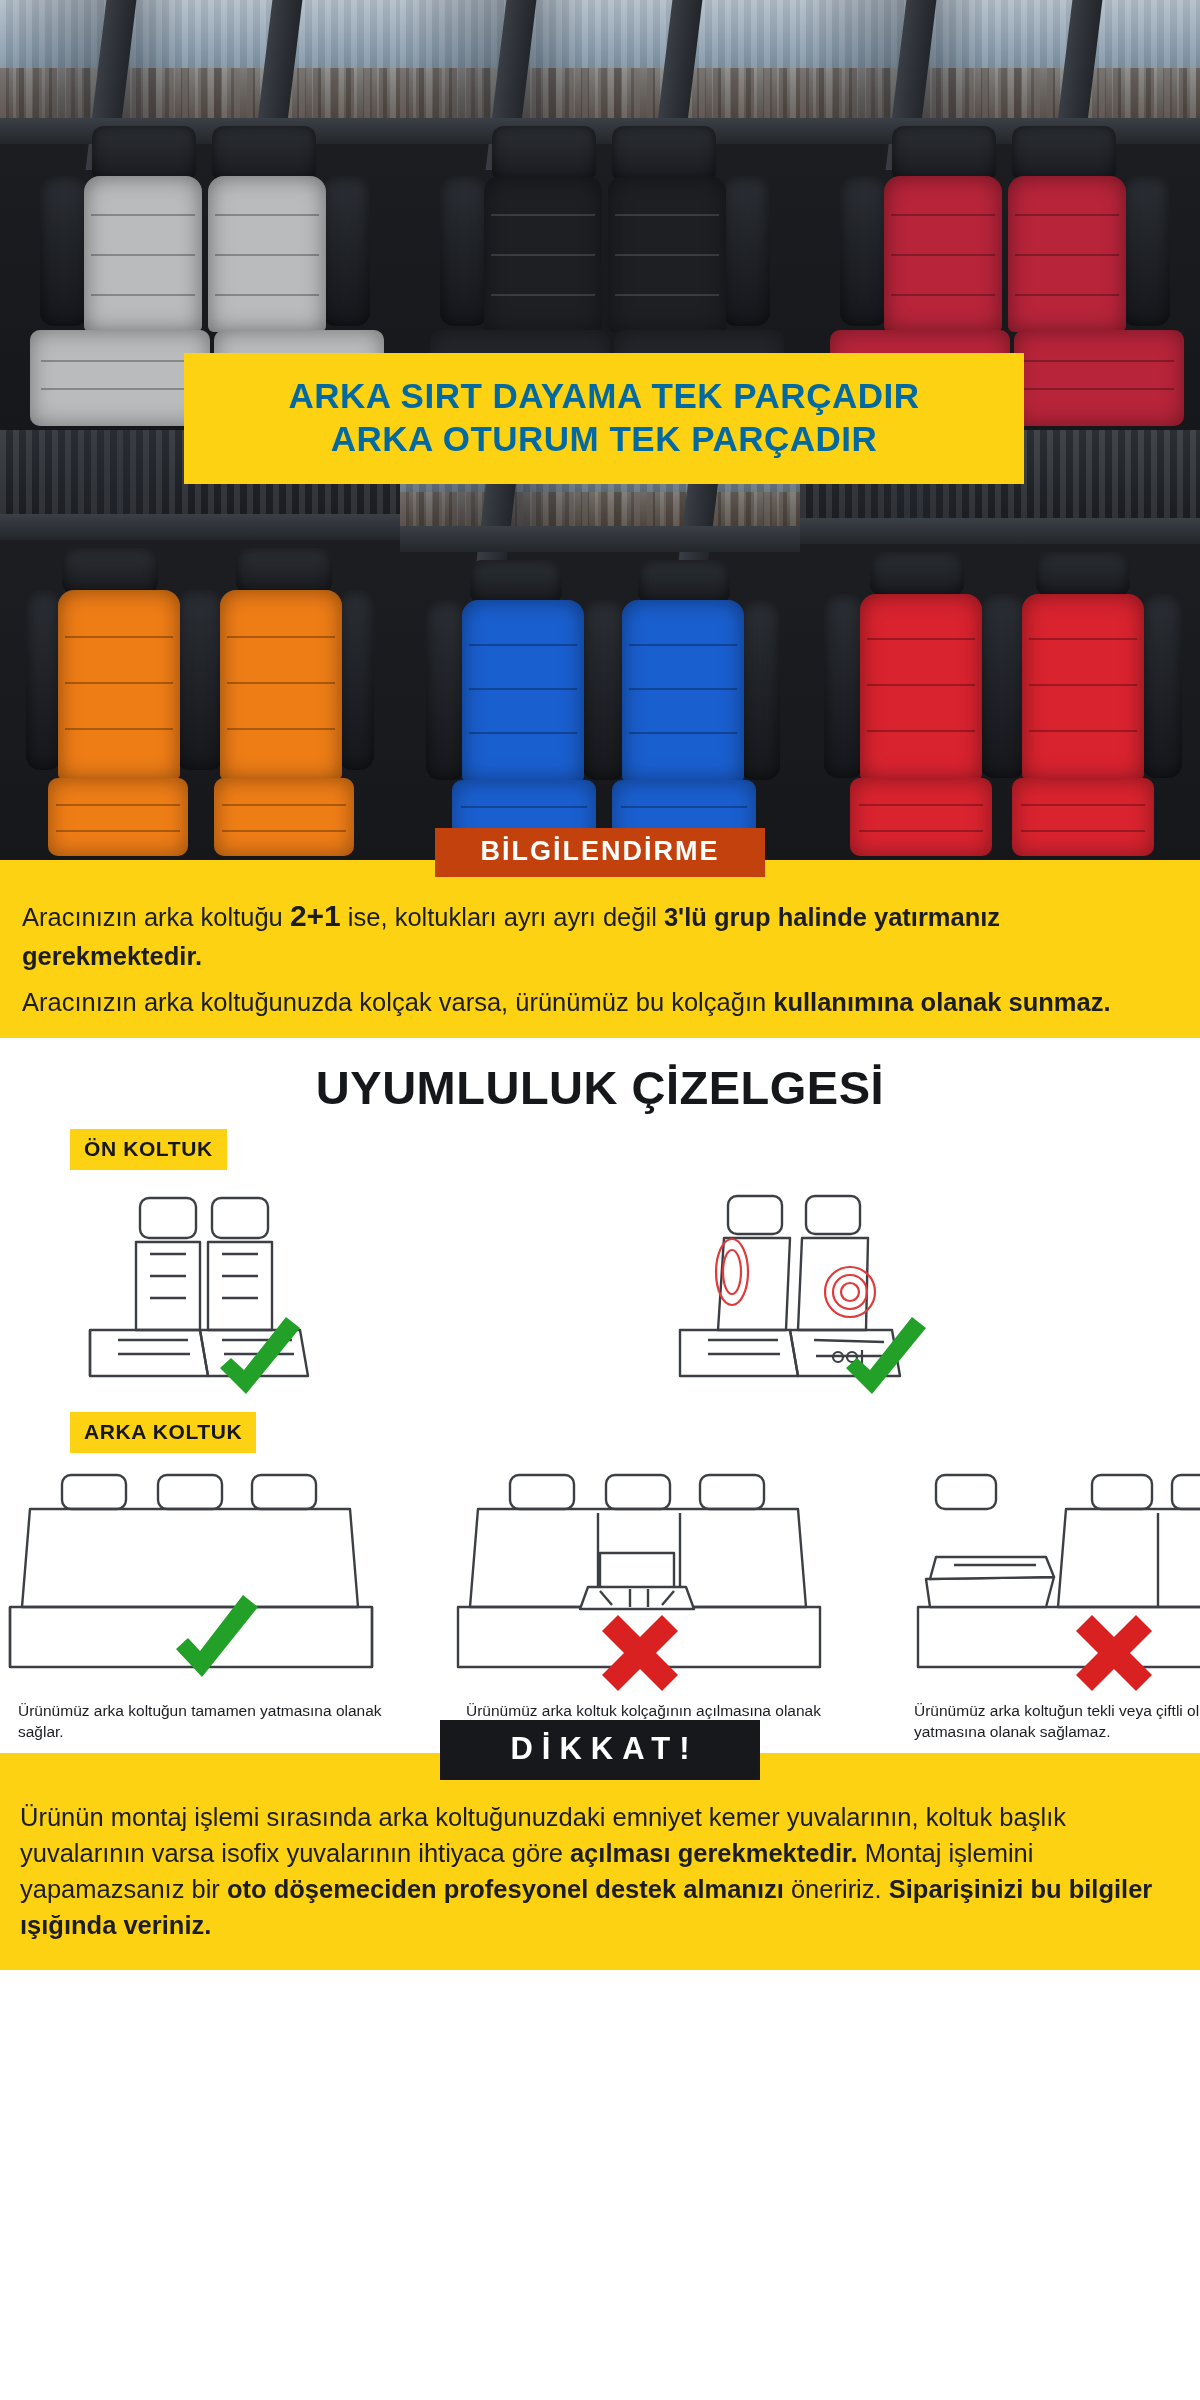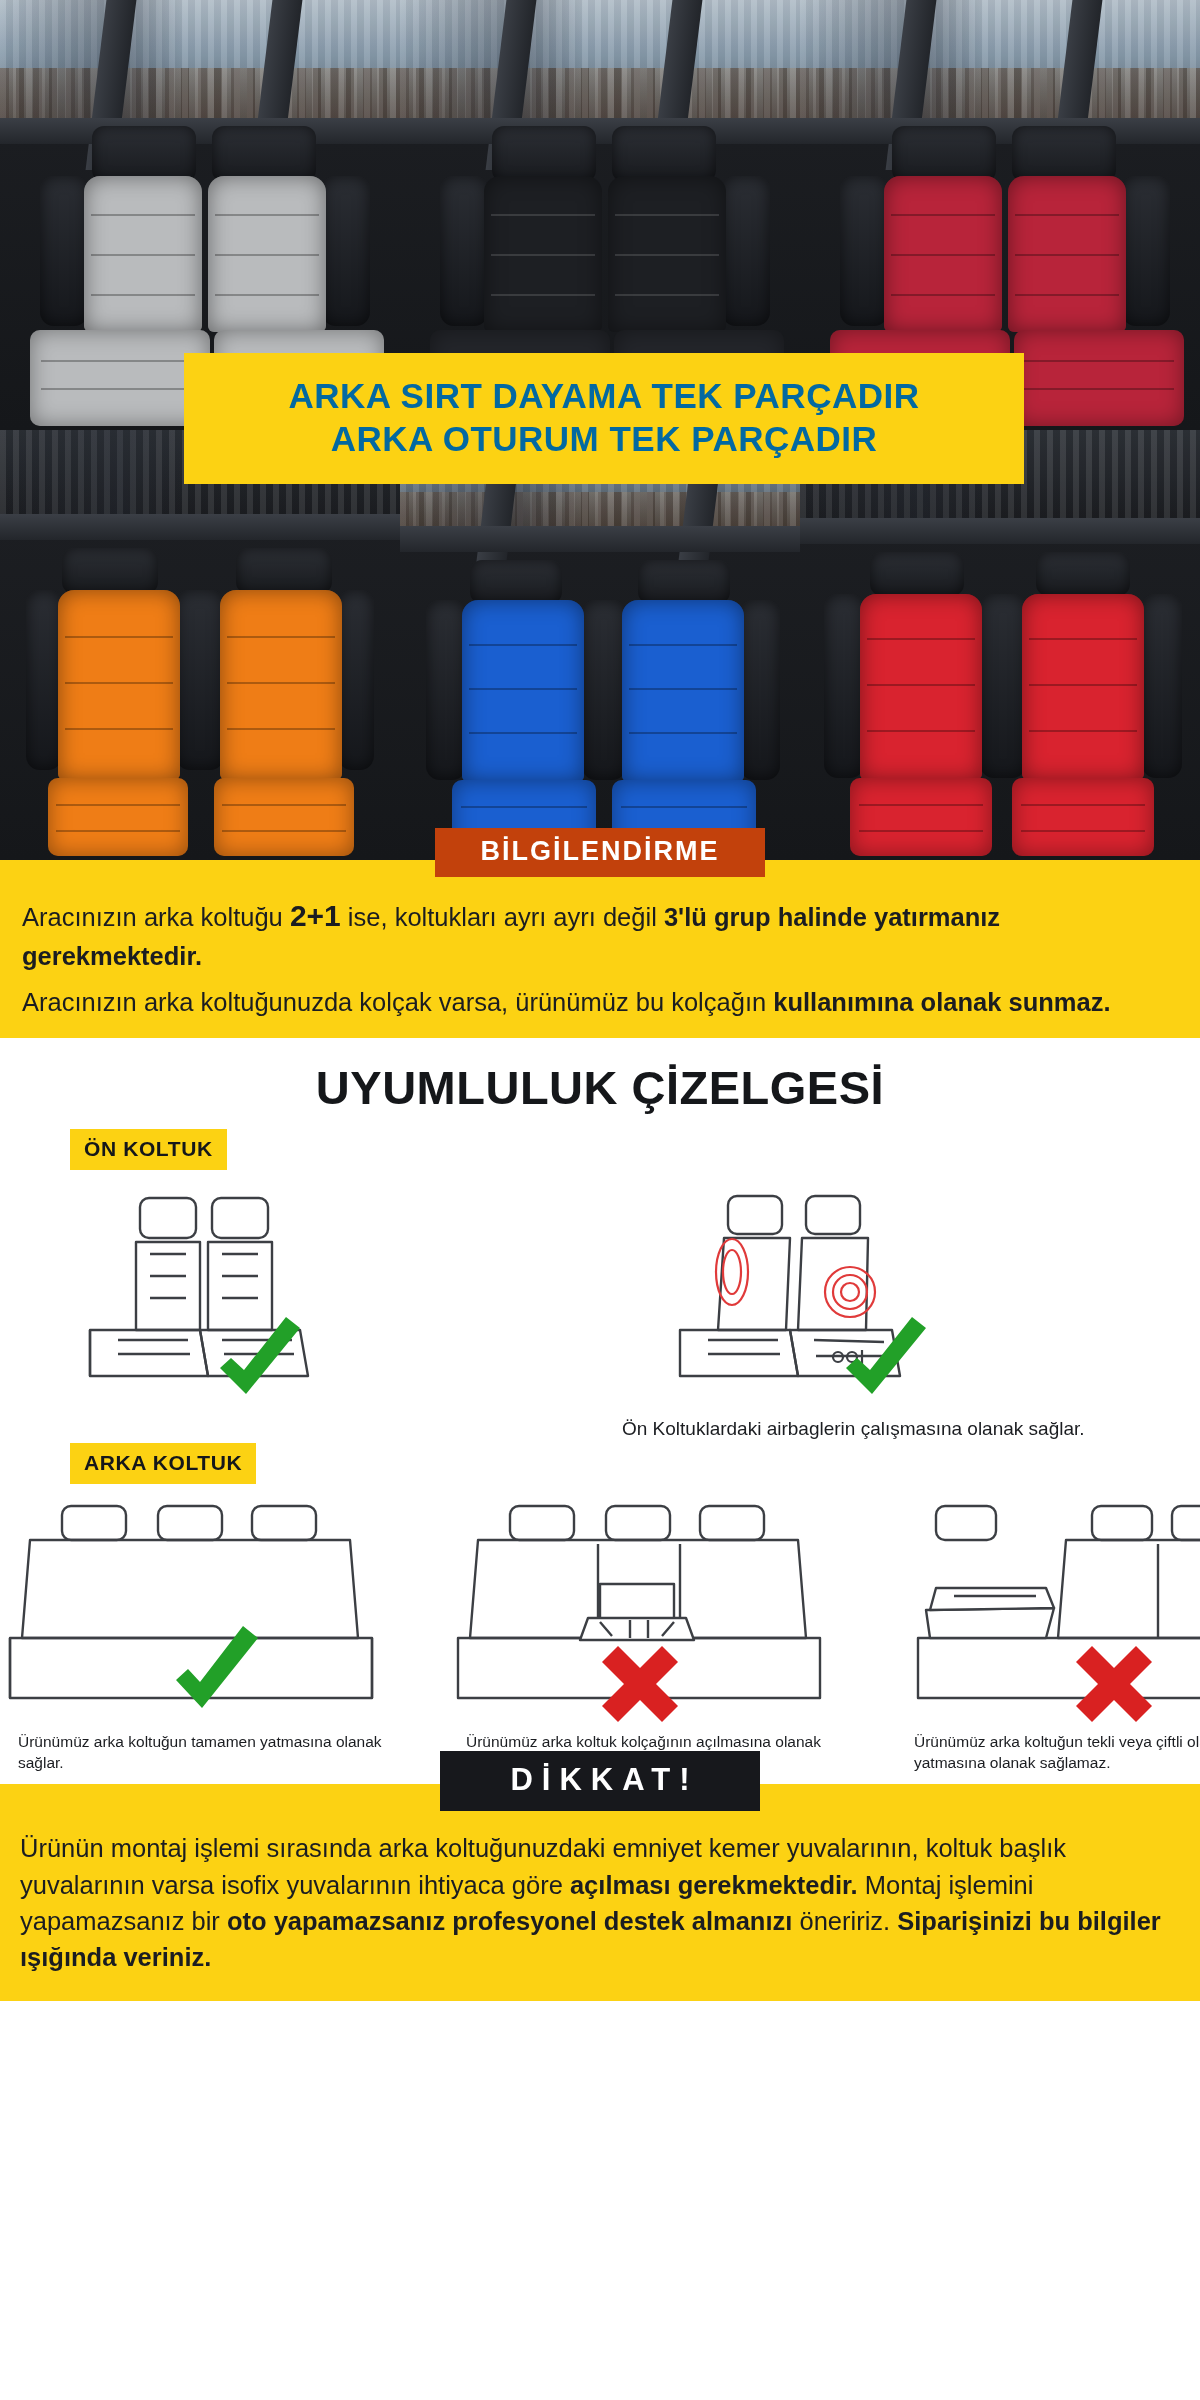--- a/index.html
+++ b/index.html
@@ -504,21 +504,20 @@
           <ellipse cx="250" cy="112" rx="17" ry="17"></ellipse>
           <ellipse cx="250" cy="112" rx="25" ry="25"></ellipse>
         </g>
         <g fill="none" stroke="#3c3f44" stroke-width="2.2">
           <circle cx="238" cy="177" r="5"></circle>
           <circle cx="252" cy="177" r="5"></circle>
           <path d="M262 170 L262 184"></path>
         </g>
         <path d="M246 188 L272 214 L326 148 L312 137 L270 190 L257 178 Z" fill="#22a028"></path>
       </svg>
-      <div class="caption cap-front-2">Ön Koltuklardaki airbaglerin çalışmasına olanak sağlar.</div>
     </div>
   </div>
 
   <div class="group-label arka">ARKA KOLTUK</div>
 
   <div class="rear-row">
 
     <div class="rear-item">
       <svg width="400" height="240" viewBox="0 0 400 240">
         <g fill="none" stroke="#3c3f44" stroke-width="2.4" stroke-linejoin="round">
@@ -573,15 +572,15 @@
         </g>
       </svg>
       <div class="cap-rear">Ürünümüz arka koltuğun tekli veya çiftli  olarak yatmasına olanak sağlamaz.</div>
     </div>
   </div>
 </div>
 
 <div class="dikkat-wrap">
   <div class="dikkat-badge">DİKKAT!</div>
   <div class="dikkat-text">
-    <span>Ürünün montaj işlemi sırasında arka koltuğunuzdaki emniyet kemer yuvalarının, koltuk başlık yuvalarının varsa isofix yuvalarının ihtiyaca göre </span><b>açılması gerekmektedir.</b><span> Montaj işlemini yapamazsanız bir </span><b>oto yapamazsanız profesyonel destek almanızı</b><span> öneririz. </span><b>Siparişinizi bu bilgiler ışığında veriniz.</b>
+    <span>Ürünün montaj işlemi sırasında arka koltuğunuzdaki emniyet kemer yuvalarının, koltuk başlık yuvalarının varsa isofix yuvalarının ihtiyaca göre </span><b>açılması gerekmektedir.</b><span> Montaj işlemini yapamazsanız bir </span><b>oto döşemeciden profesyonel destek almanızı</b><span> öneririz. </span><b>Siparişinizi bu bilgiler ışığında veriniz.</b>
   </div>
 </div>
 
 </body></html>

